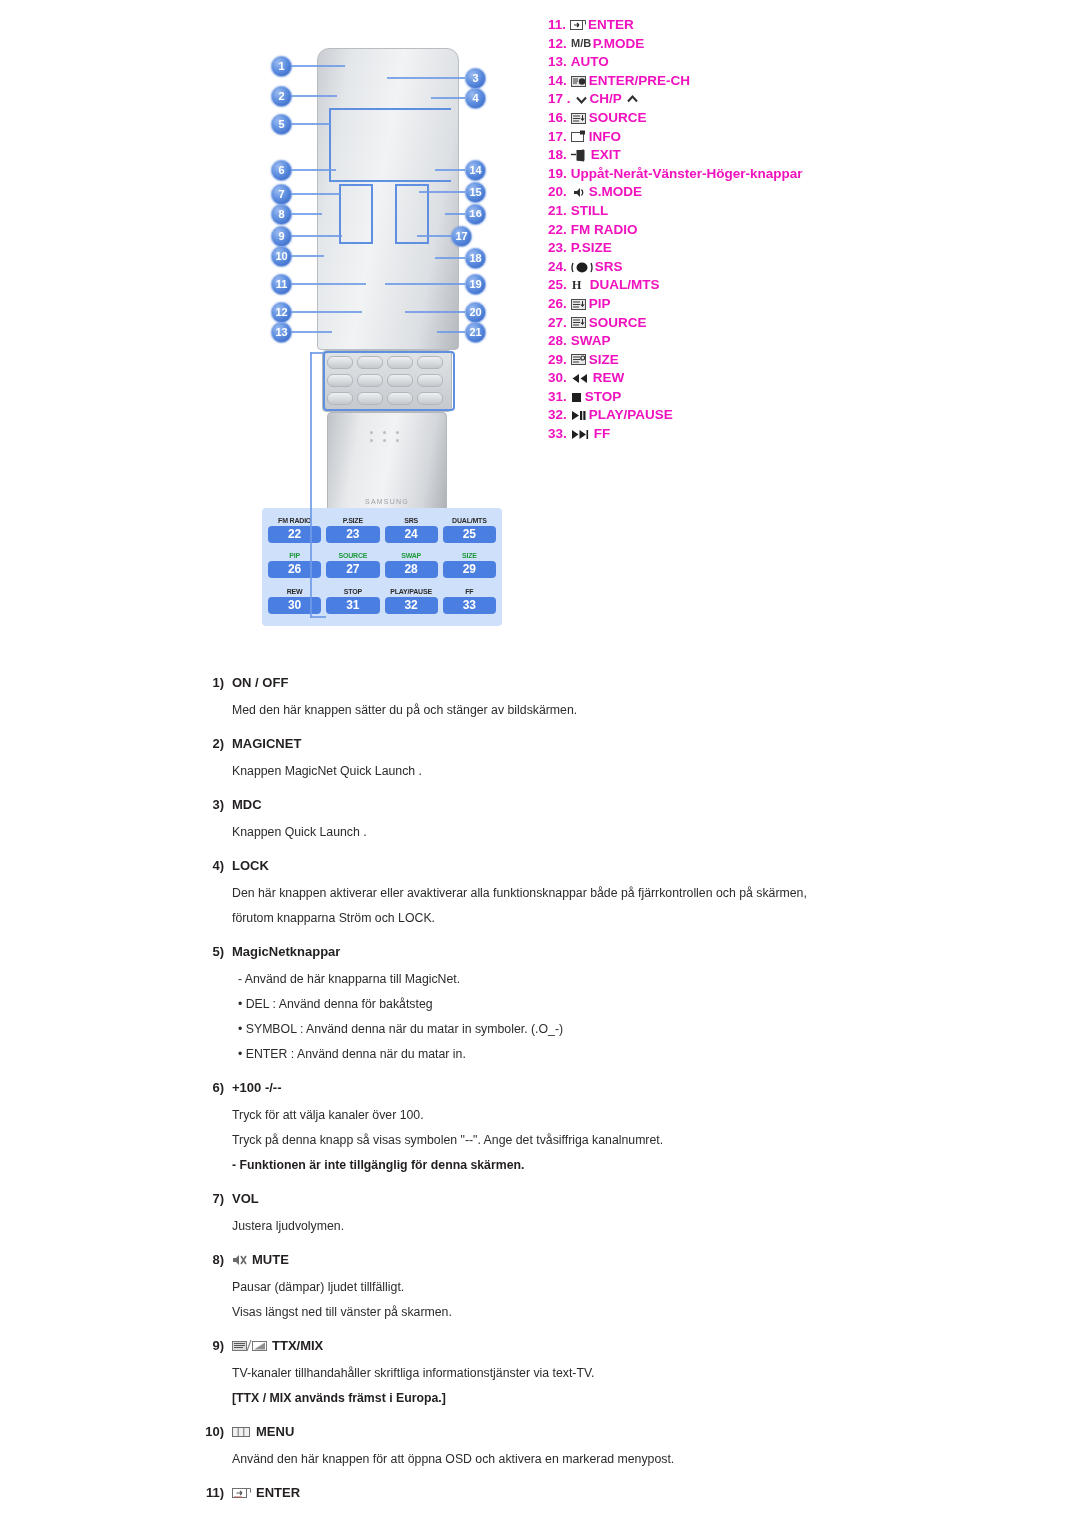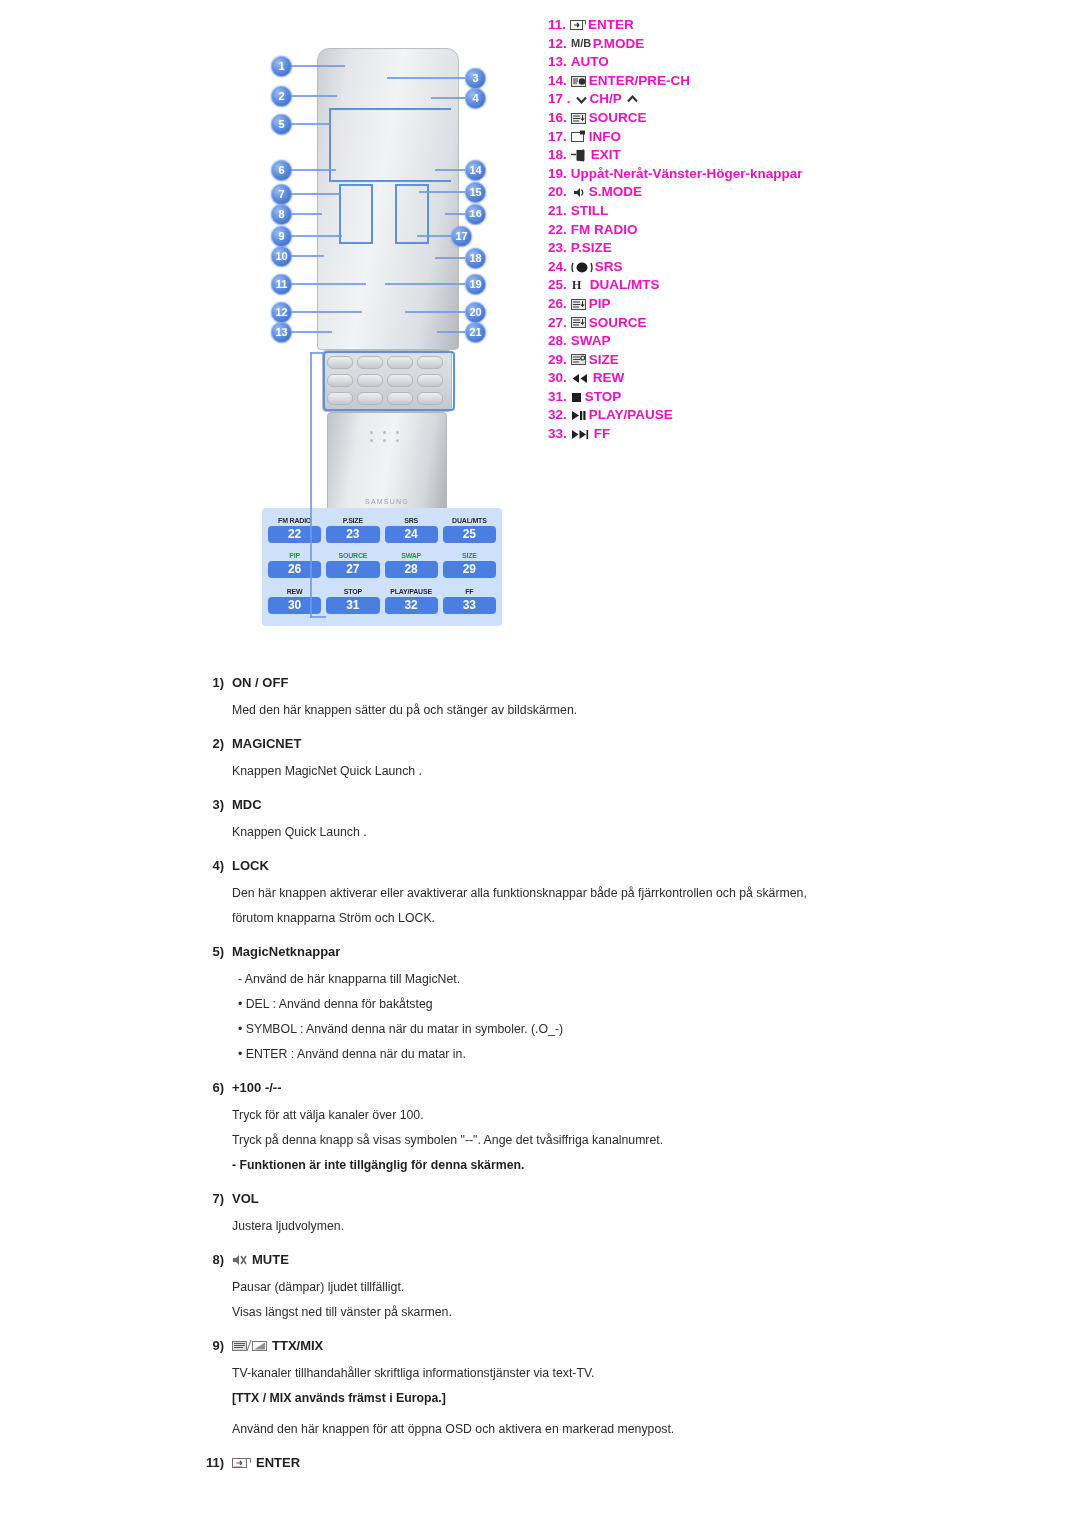--- a/index.html
+++ b/index.html
@@ -860,20 +860,30 @@
       </span>
       <span class="item-title">TTX/MIX</span>
     </div>
     <div class="item-body">
       <p>TV-kanaler tillhandahåller skriftliga informationstjänster via text-TV.</p>
       <p class="bold">[TTX / MIX används främst i Europa.]</p>
     </div>
   </div>
 
   <div class="item">
+    <div class="item-head">
+      <span class="item-num">10)</span>
+      <span class="head-ico">
+        <svg width="20" height="14" viewBox="0 0 20 14">
+            <rect x="0.5" y="2.5" width="17" height="9" fill="#f0f0f0" stroke="#6e6e6e"></rect>
+            <path d="M6.2 2.5v9M11.8 2.5v9" stroke="#6e6e6e"></path>
+          </svg>
+      </span>
+      <span class="item-title">MENU</span>
+    </div>
     <div class="item-body">
       <p>Använd den här knappen för att öppna OSD och aktivera en markerad menypost.</p>
     </div>
   </div>
 
   <div class="item">
     <div class="item-head">
       <span class="item-num">11)</span>
       <span class="head-ico">
         <svg width="20" height="14" viewBox="0 0 20 14">

